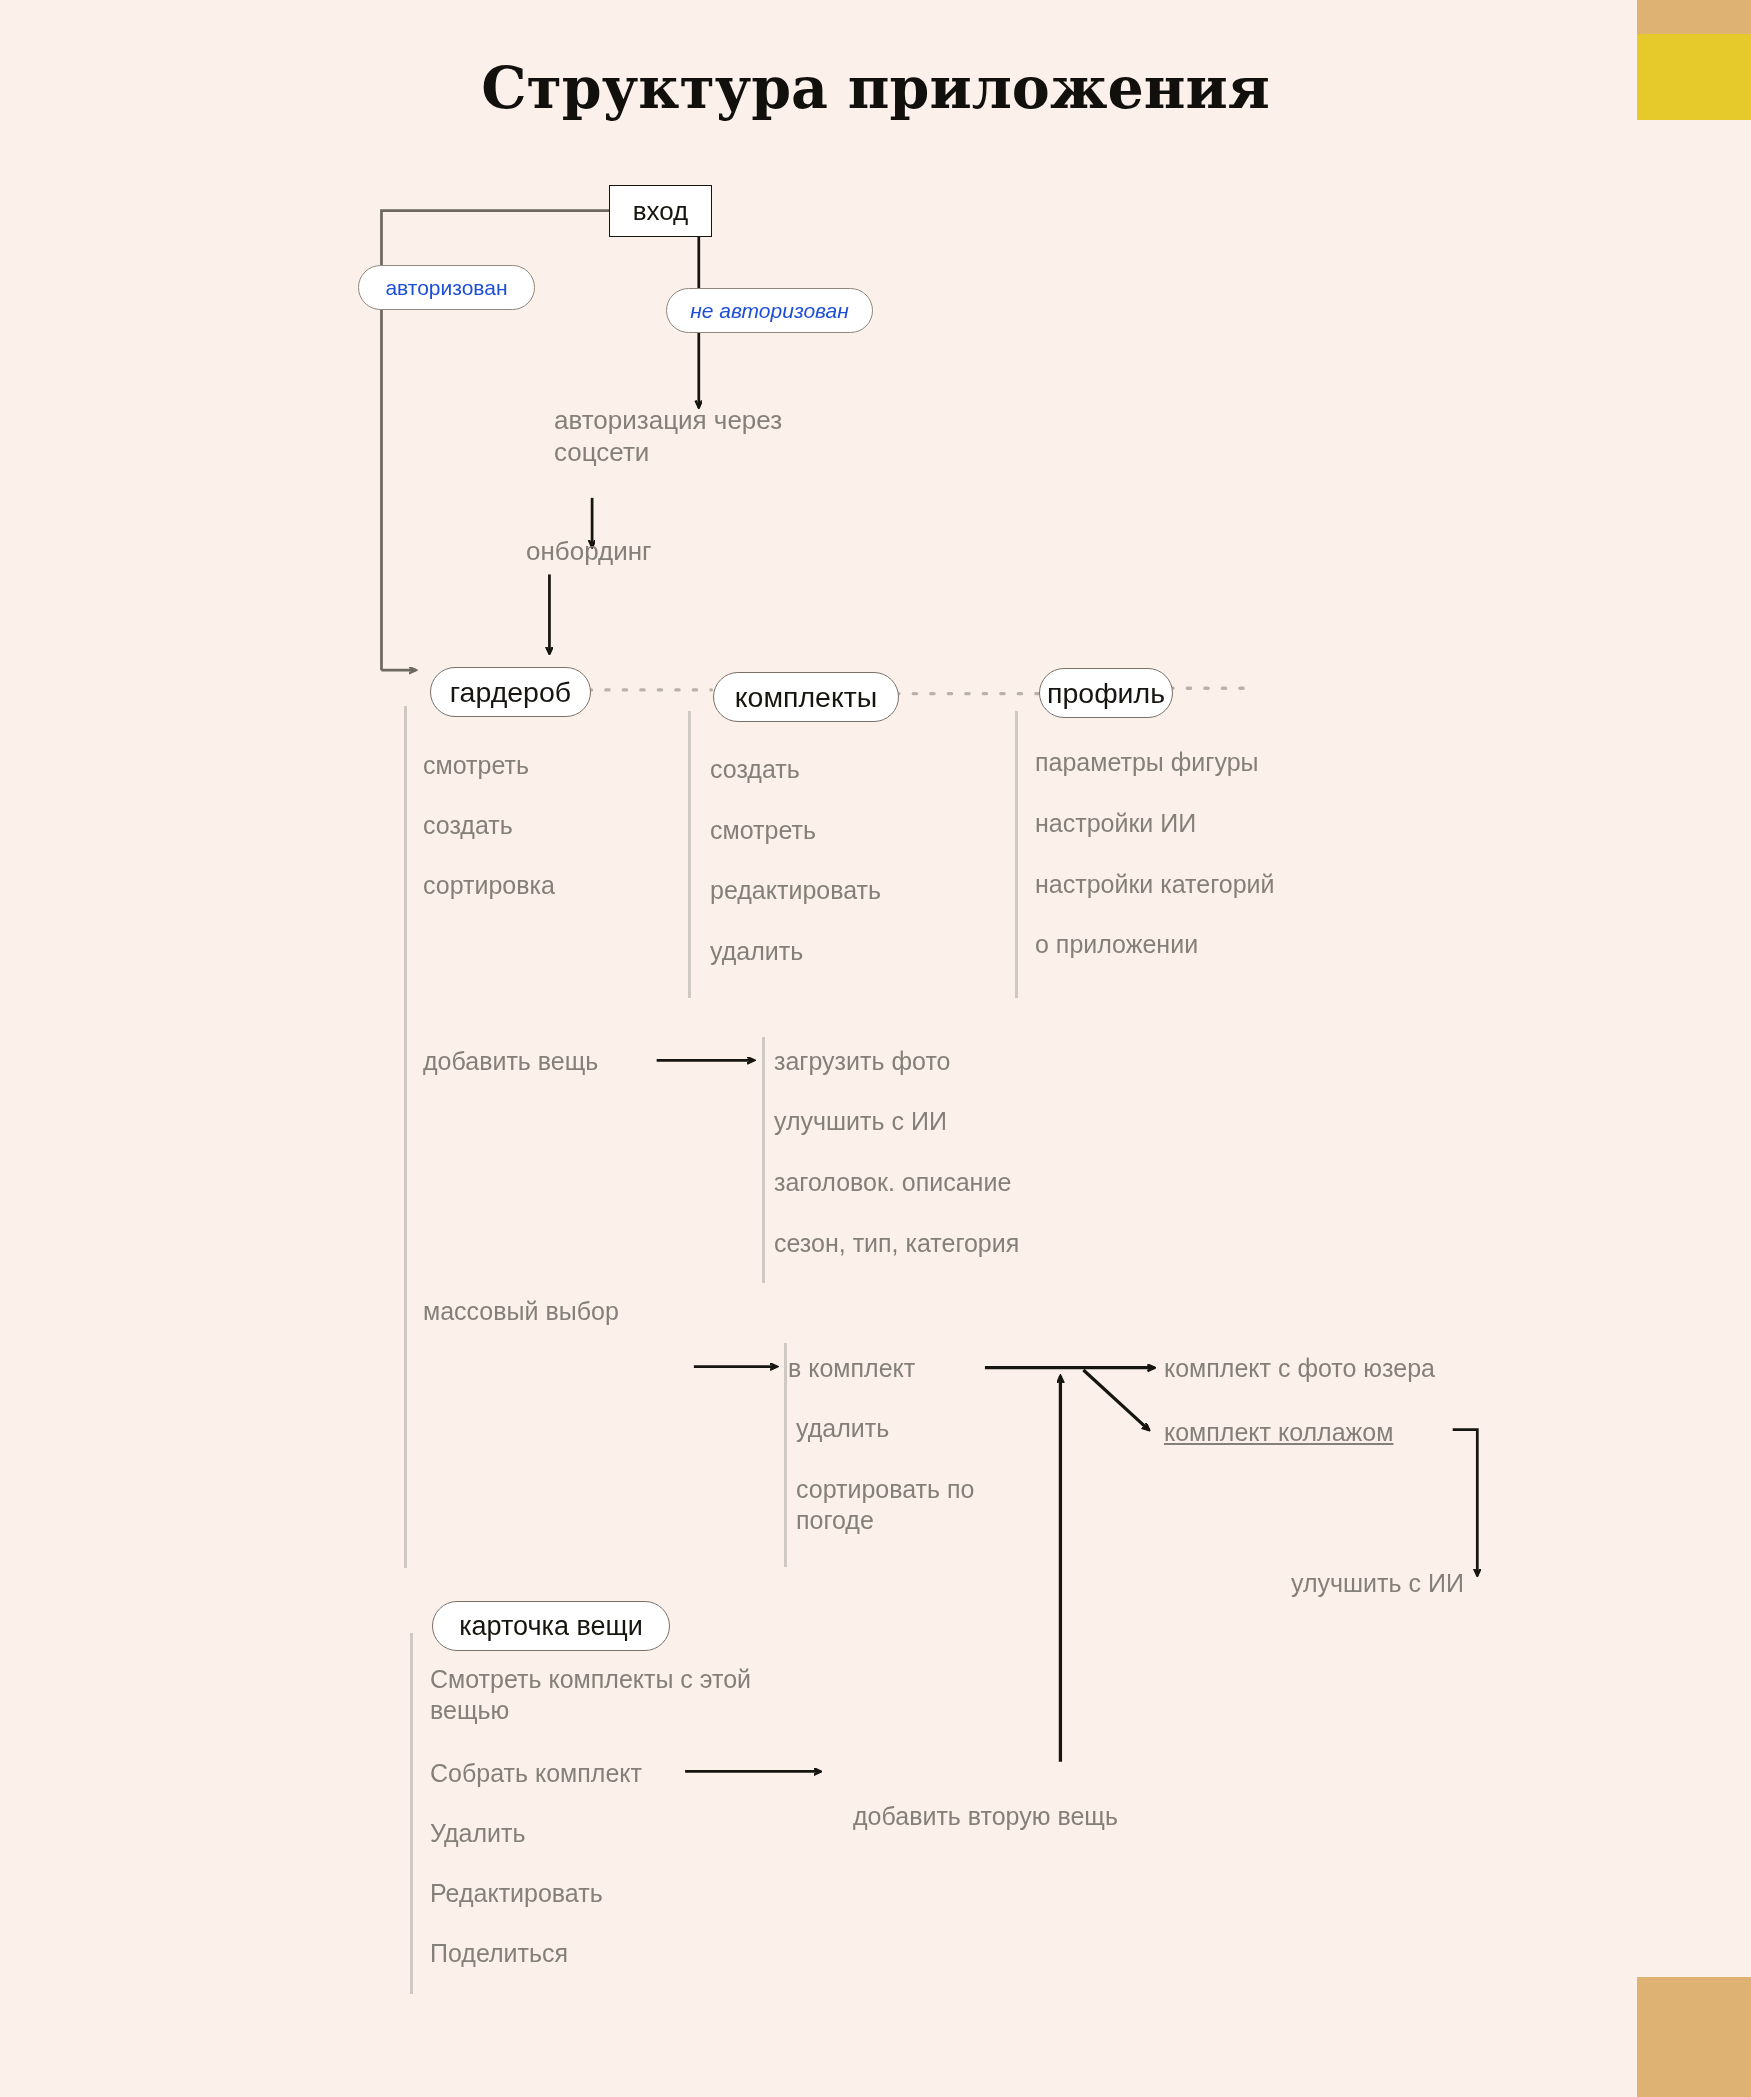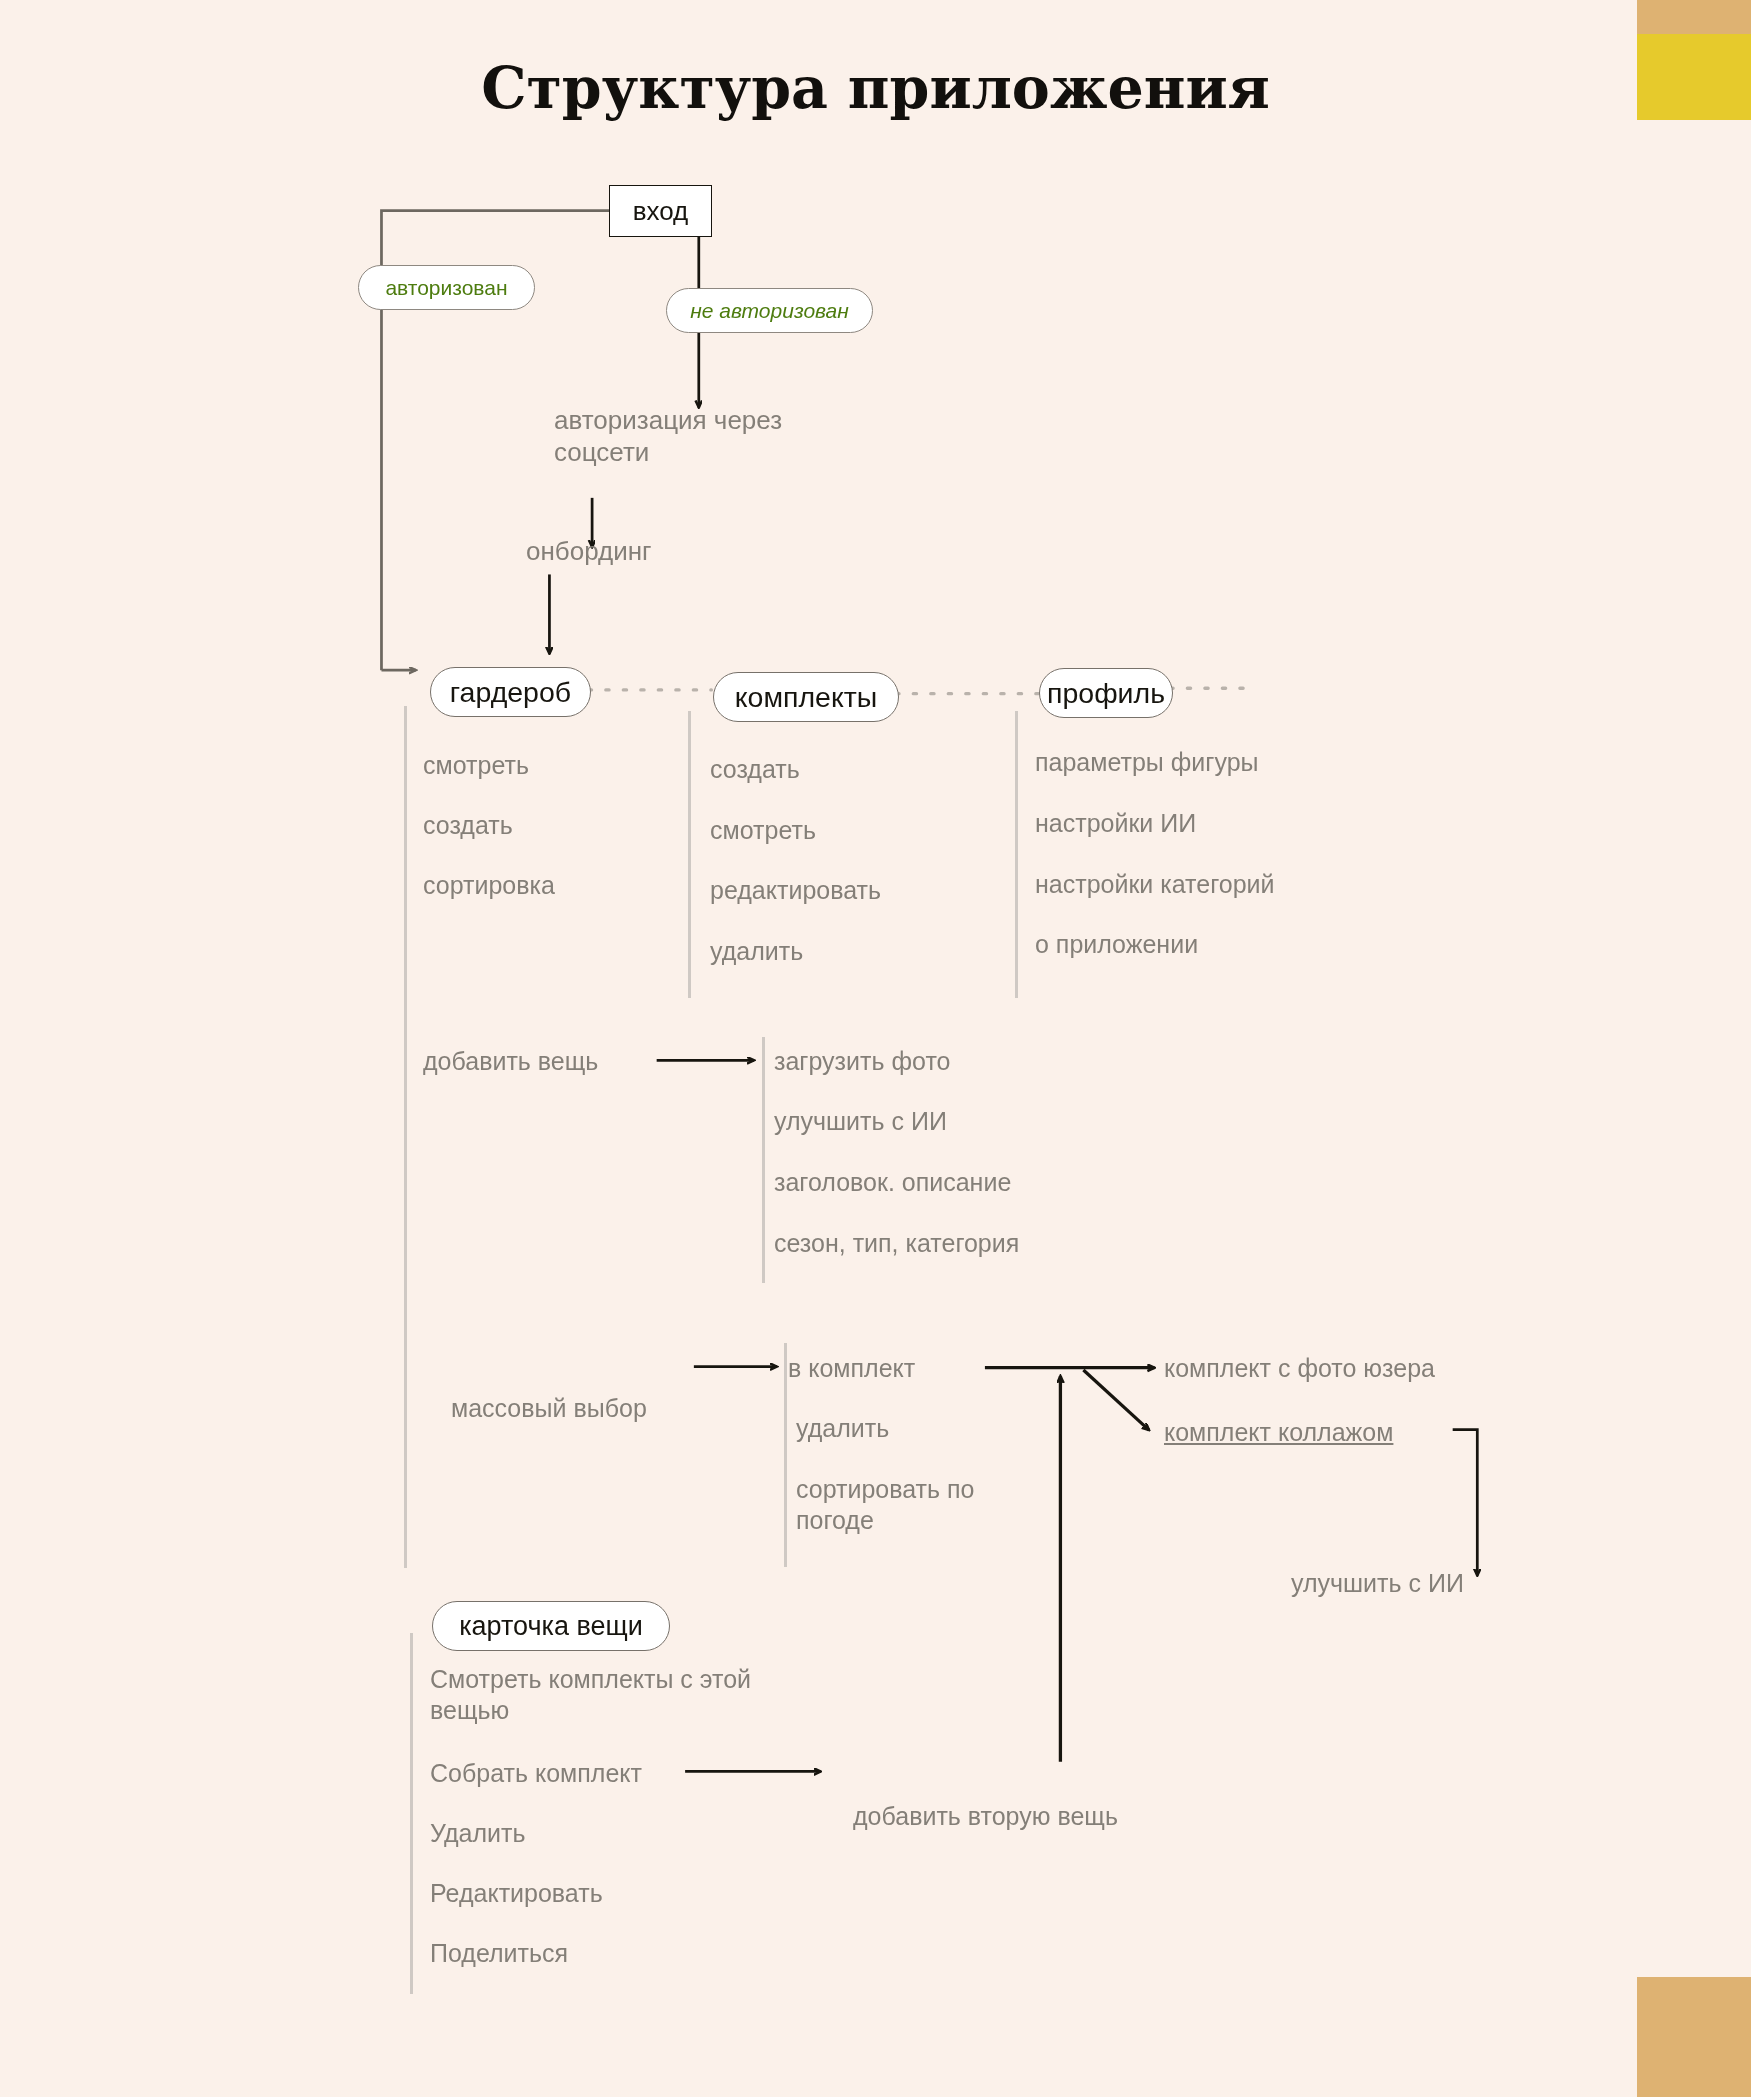--- a/index.html
+++ b/index.html
@@ -28,21 +28,21 @@
   .rect-node{
     position:absolute;background:#ffffff;border:1.6px solid #17150f;
     display:flex;align-items:center;justify-content:center;
     font-size:26px;color:#17150f;
   }
   .pill{
     position:absolute;background:#ffffff;border:1.1px solid #77716a;
     border-radius:164px;display:flex;align-items:center;justify-content:center;
     color:#17150f;white-space:nowrap;
   }
-  .pill.cond{color:#4d7c0f;font-size:21px;border-color:#8e8881;justify-content:center;}
+  .pill.cond{color:#1d4ed8;font-size:21px;border-color:#8e8881;justify-content:center;}
   .pill.major{font-size:28.5px;}
 
   
   .txt{position:absolute;color:#847f78;font-size:25px;line-height:1.22;white-space:pre-line;}
   .txt.lg{font-size:26px;}
 
   
   .vline{position:absolute;background:#cfc9c4;width:2.7px;}
 
   svg.overlay{position:absolute;left:0;top:0;width:1751px;height:2097px;pointer-events:none;}
@@ -143,21 +143,21 @@
   <div class="txt" style="left:1035px;top:808px;">настройки ИИ</div>
   <div class="txt" style="left:1035px;top:869px;">настройки категорий</div>
   <div class="txt" style="left:1035px;top:929px;">о  приложении</div>
 
   <div class="txt" style="left:423px;top:1046px;">добавить вещь</div>
   <div class="txt" style="left:774px;top:1046px;">загрузить фото</div>
   <div class="txt" style="left:774px;top:1106px;">улучшить с ИИ</div>
   <div class="txt" style="left:774px;top:1167px;">заголовок. описание</div>
   <div class="txt" style="left:774px;top:1228px;">сезон, тип, категория</div>
 
-  <div class="txt" style="left:423px;top:1393px;margin-left:28px;">массовый выбор</div>
+  <div class="txt" style="left:423px;top:1296px;">массовый выбор</div>
   <div class="txt" style="left:788px;top:1353px;">в комплект</div>
   <div class="txt" style="left:796px;top:1413px;">удалить</div>
   <div class="txt" style="left:796px;top:1474px;width:230px;">сортировать по
 погоде</div>
 
   <div class="txt" style="left:1164px;top:1353px;">комплект с фото юзера</div>
   <div class="txt" style="left:1164px;top:1417px;text-decoration:underline;">комплект коллажом</div>
   <div class="txt" style="left:1291px;top:1568px;">улучшить с ИИ</div>
 
   <div class="pill major" style="left:432px;top:1601px;width:236px;height:48px;font-size:27px;">

